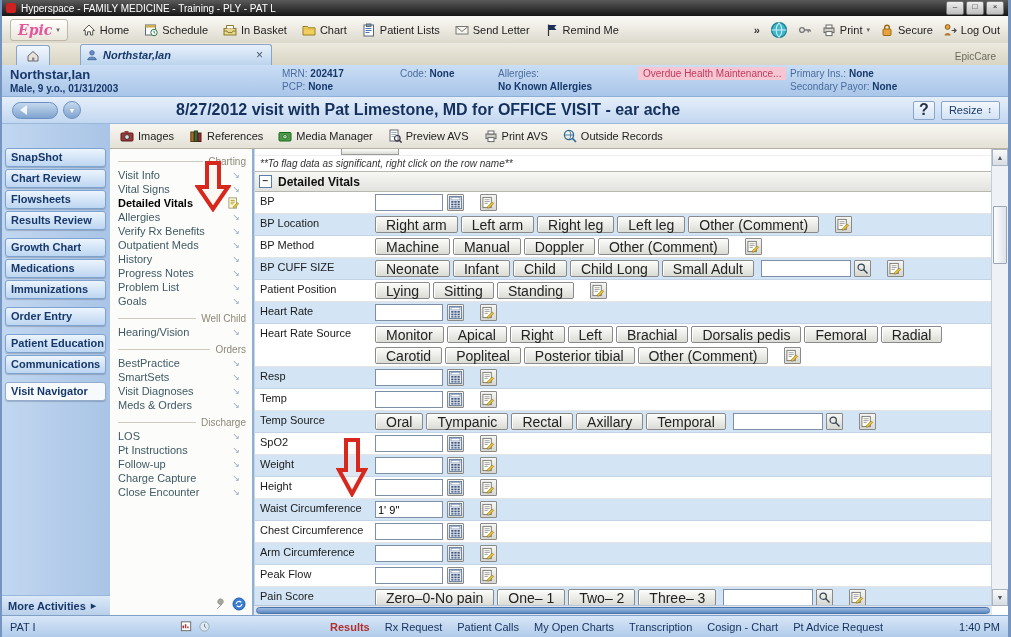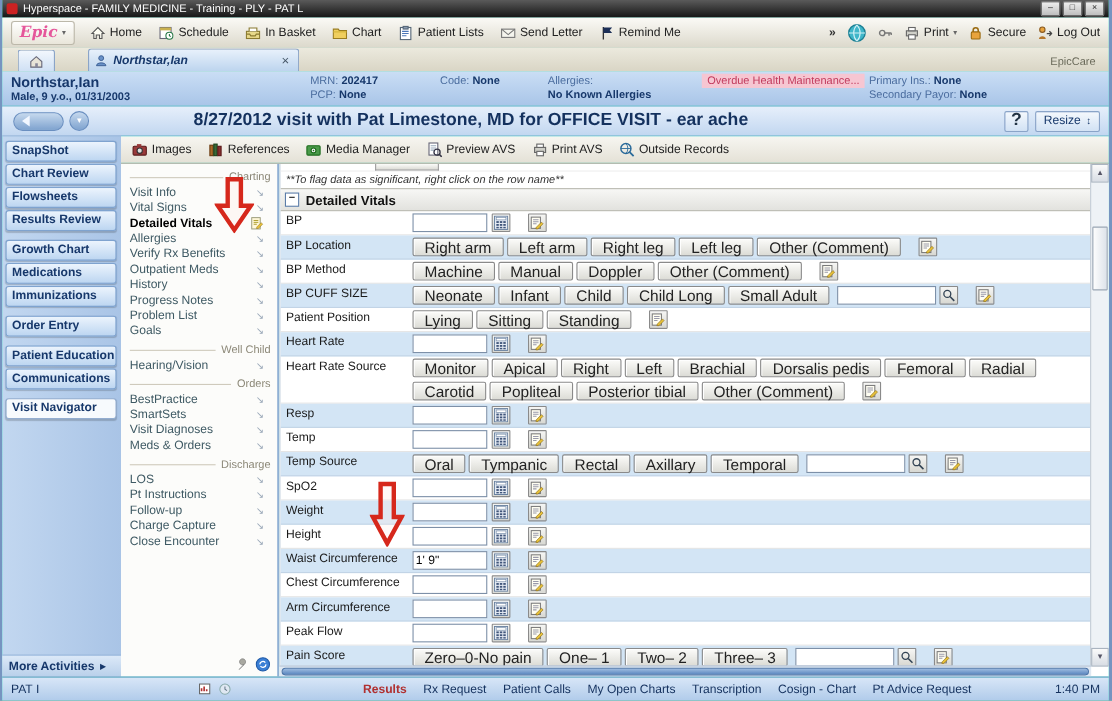--- a/index.html
+++ b/index.html
@@ -1,16 +1,16 @@
 <!DOCTYPE html>
 <html><head>
 <meta charset="utf-8">
 <style>
   html,body{margin:0;padding:0;background:#888;}
-  #app{position:relative;width:1011px;height:637px;background:#5eead4;overflow:hidden;
+  #app{position:relative;width:1011px;height:637px;background:#fde047;overflow:hidden;
        font-family:"Liberation Sans","DejaVu Sans",sans-serif;border-left:2px solid #7694c0;border-right:3px solid #7694c0;box-sizing:border-box;}
   .icon{display:inline-flex;align-items:center;justify-content:center;line-height:0;}
   .icon svg{display:block;}
 
   
   .titlebar{position:absolute;left:0;top:0;right:0;height:16px;background:linear-gradient(#5a5a5a,#151515);
             color:#fff;font-size:10px;display:flex;align-items:center;padding:0 4px;gap:5px;}
   .tb-appicon{width:10px;height:10px;background:#c22;border-radius:2px;flex:none;}
   .tb-title{white-space:nowrap;overflow:hidden;}
   .winbtns{margin-left:auto;display:flex;gap:2px;}
@@ -46,21 +46,21 @@
            display:flex;font-size:10px;color:#17386b;padding:2px 0 0 8px;box-sizing:border-box;border-bottom:1px solid #8fb0d4;}
   .ph-col{flex:none;line-height:13px;white-space:nowrap;}
   .ph-name{font-size:13px;font-weight:bold;line-height:15px;}
   .ph-demo{font-weight:bold;}
   .lab{color:#4a6c9e;}
   .val{font-weight:bold;}
   .overdue{background:#f6c6d2;color:#c13a5c;padding:0 5px;display:inline-block;line-height:13px;}
 
   
   .main{position:absolute;left:0;top:97px;right:0;bottom:22px;display:flex;}
-  .leftcol{width:108px;flex:none;background:linear-gradient(90deg,#c2d7f0,#a9c4e6);display:flex;flex-direction:column;}
+  .leftcol{width:108px;flex:none;background:linear-gradient(90deg,#c2d7f0,#a9c4e6);display:flex;flex-direction:column;gap:20px;}
   .navctl{height:26px;flex:none;background:linear-gradient(#e6effb,#c2d7f0);border-bottom:1px solid #9ab8dc;
           display:flex;align-items:center;padding-left:10px;gap:5px;}
   .backpill{width:46px;height:17px;border-radius:9px;background:linear-gradient(#c6d9ee,#7fa3cf);border:1px solid #6a8fc0;
             display:flex;align-items:center;padding-left:7px;box-sizing:border-box;cursor:pointer;}
   .backarrow{width:0;height:0;border-right:7px solid #f2f7ff;border-top:5px solid transparent;border-bottom:5px solid transparent;}
   .fwdbtn{width:16px;height:16px;border-radius:50%;background:linear-gradient(#c6d9ee,#7fa3cf);border:1px solid #6a8fc0;
           color:#fff;font-size:7px;display:flex;align-items:center;justify-content:center;cursor:pointer;}
   #side-groups{flex:1;overflow:hidden;padding-top:2px;}
   .side-group{margin-top:8px;}
   .side-group:first-child{margin-top:2px;}

